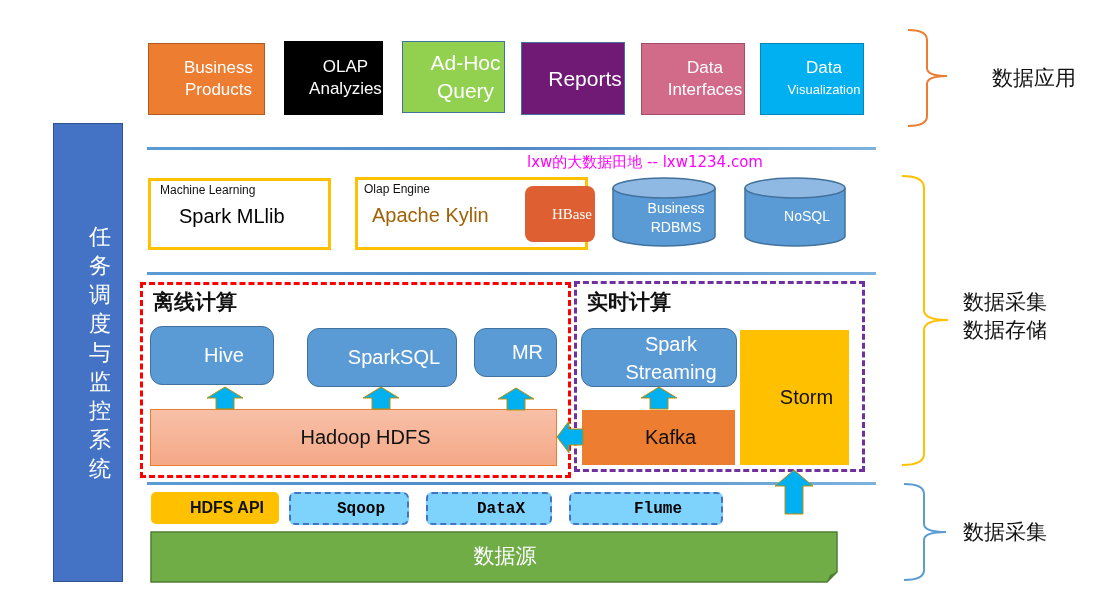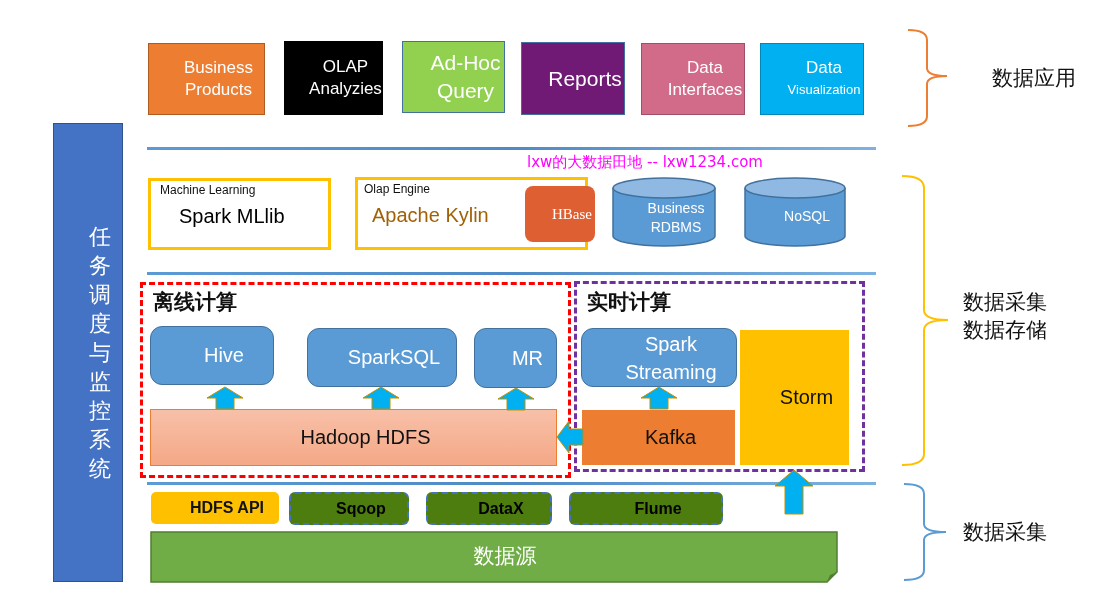--- a/index.html
+++ b/index.html
@@ -4,21 +4,21 @@
 <style>
   html, body { margin:0; padding:0; background:#ffffff; }
   body { width:1109px; height:609px; position:relative; overflow:hidden;
          font-family:"Liberation Sans","DejaVu Sans",sans-serif; }
   .abs { position:absolute; box-sizing:border-box; }
   .flexc { display:flex; flex-direction:column; align-items:center; justify-content:center; text-align:center;padding-left:24px; }
   .app-box { color:#fff; font-size:17px; line-height:22px; }
   .hline { height:3px; background:linear-gradient(to right,#5b9bd5,#4f8ac6 50%,#7db2e0); }
   .cjk { font-family:"DejaVu Sans",sans-serif; }
   .blue-round { background:#5b9bd5; border:1px solid #41719c; border-radius:12px; color:#fff; font-size:20px; }
-  .ingest-dash { border:2px dashed #4472c4; border-radius:6px; color:#000; font-weight:bold; font-size:16px; background:#4d7c0f; }
+  .ingest-dash { border:2px dashed #4472c4; border-radius:6px; color:#000; font-weight:bold; font-size:16px; background:#7dd3fc;font-family:Liberation Mono, monospace; }
   .layer-label { font-size:21px; color:#111; line-height:28px; }
 </style>
 </head>
 <body>
 
 <div class="abs flexc" style="left:53px;top:123px;width:70px;height:459px;background:#4472c4;border:1px solid #2f528f;">
   <div class="cjk" style="color:#fff;font-size:22px;line-height:29px;display:flex;flex-direction:column;align-items:center;">
     <span>任</span>
     <span>务</span>
     <span>调</span>
@@ -91,21 +91,21 @@
 
 <div class="abs" style="left:140px;top:282px;width:431px;height:196px;border:3px dashed #ff0000;"></div>
 <div class="abs cjk" style="left:153px;top:288px;font-size:21px;font-weight:bold;color:#111;">离线计算</div>
 
 <div class="abs flexc blue-round" style="left:150px;top:326px;width:124px;height:59px;">
   <span>Hive</span>
 </div>
 <div class="abs flexc blue-round" style="left:307px;top:328px;width:150px;height:59px;">
   <span>SparkSQL</span>
 </div>
-<div class="abs flexc blue-round" style="left:474px;top:328px;width:83px;height:60px;">
+<div class="abs flexc blue-round" style="left:474px;top:328px;width:83px;height:49px;">
   <span>MR</span>
 </div>
 
 <div class="abs flexc" style="left:150px;top:409px;width:407px;height:57px;background:linear-gradient(#f8c0a8,#f4a886);border:1px solid #ed7d31;font-size:20px;color:#111;">
   <span>Hadoop HDFS</span>
 </div>
 
 <svg class="abs" style="left:205px;top:386px;" width="40" height="24">
   <polygon points="20,1 38,12 29,12 29,23 11,23 11,12 2,12" fill="#00b0f0" stroke="#bf9000" stroke-width="1"></polygon>
 </svg>

